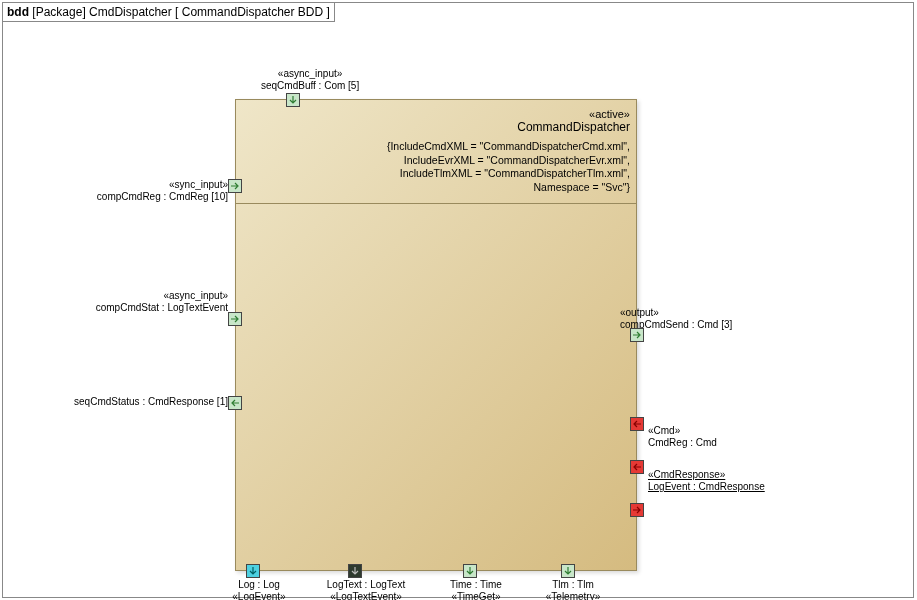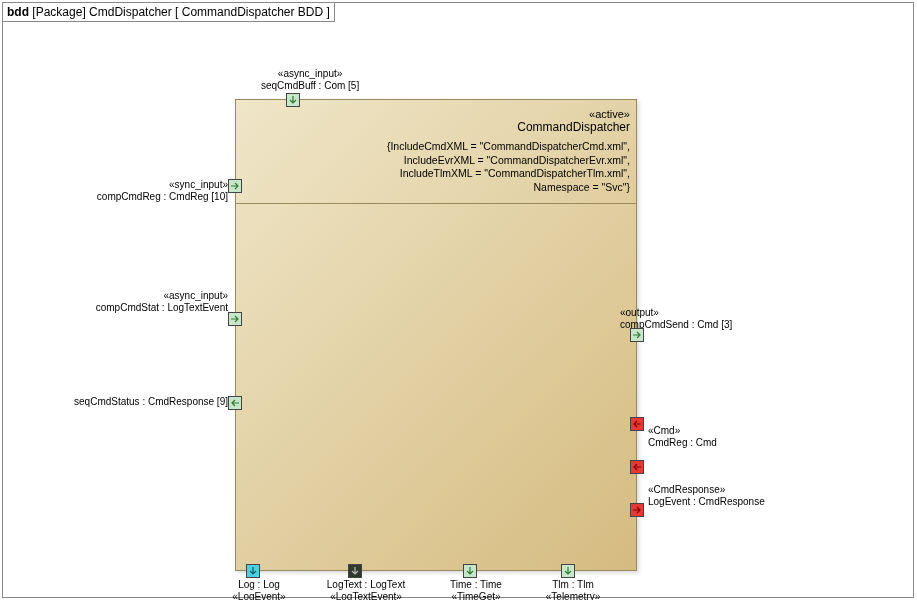--- a/index.html
+++ b/index.html
@@ -70,21 +70,21 @@
     <div>«async_input»</div>
     <div>compCmdStat : LogTextEvent</div>
   </div>
   <div class="port green" style="top:309px; left:225px;">
     <svg viewBox="0 0 10 10">
         <path d="M1 5h6M5 2l3 3-3 3" stroke="#2e7d32" fill="none" stroke-width="1.2"></path>
       </svg>
   </div>
 
   <div class="lbl left" style="top:393px; left:40px; width:185px;">
-    <div>seqCmdStatus : CmdResponse [9]</div>
+    <div>seqCmdStatus : CmdResponse [1]</div>
   </div>
   <div class="port green" style="top:393px; left:225px;">
     <svg viewBox="0 0 10 10">
         <path d="M9 5H3M5 2L2 5l3 3" stroke="#2e7d32" fill="none" stroke-width="1.2"></path>
       </svg>
   </div>
 
   <div class="lbl right" style="top:304px; left:617px;">
     <div>«output»</div>
     <div>compCmdSend : Cmd [3]</div>
@@ -104,21 +104,21 @@
   <div class="lbl right" style="top:422px; left:645px;">
     <div>«Cmd»</div>
     <div>CmdReg : Cmd</div>
   </div>
   <div class="port red" style="top:457px; left:627px;">
     <svg viewBox="0 0 10 10">
         <path d="M9 5H3M5 2L2 5l3 3" stroke="#800" fill="none" stroke-width="1.2"></path>
       </svg>
   </div>
 
-  <div class="lbl right" style="top:481px; left:645px;">
+  <div class="lbl right" style="top:466px; left:645px;text-decoration:underline;">
     <div>«CmdResponse»</div>
     <div>LogEvent : CmdResponse</div>
   </div>
   <div class="port red" style="top:500px; left:627px;">
     <svg viewBox="0 0 10 10">
         <path d="M1 5h6M5 2l3 3-3 3" stroke="#800" fill="none" stroke-width="1.2"></path>
       </svg>
   </div>
 
   <div class="port cyan" style="top:561px; left:243px;">

